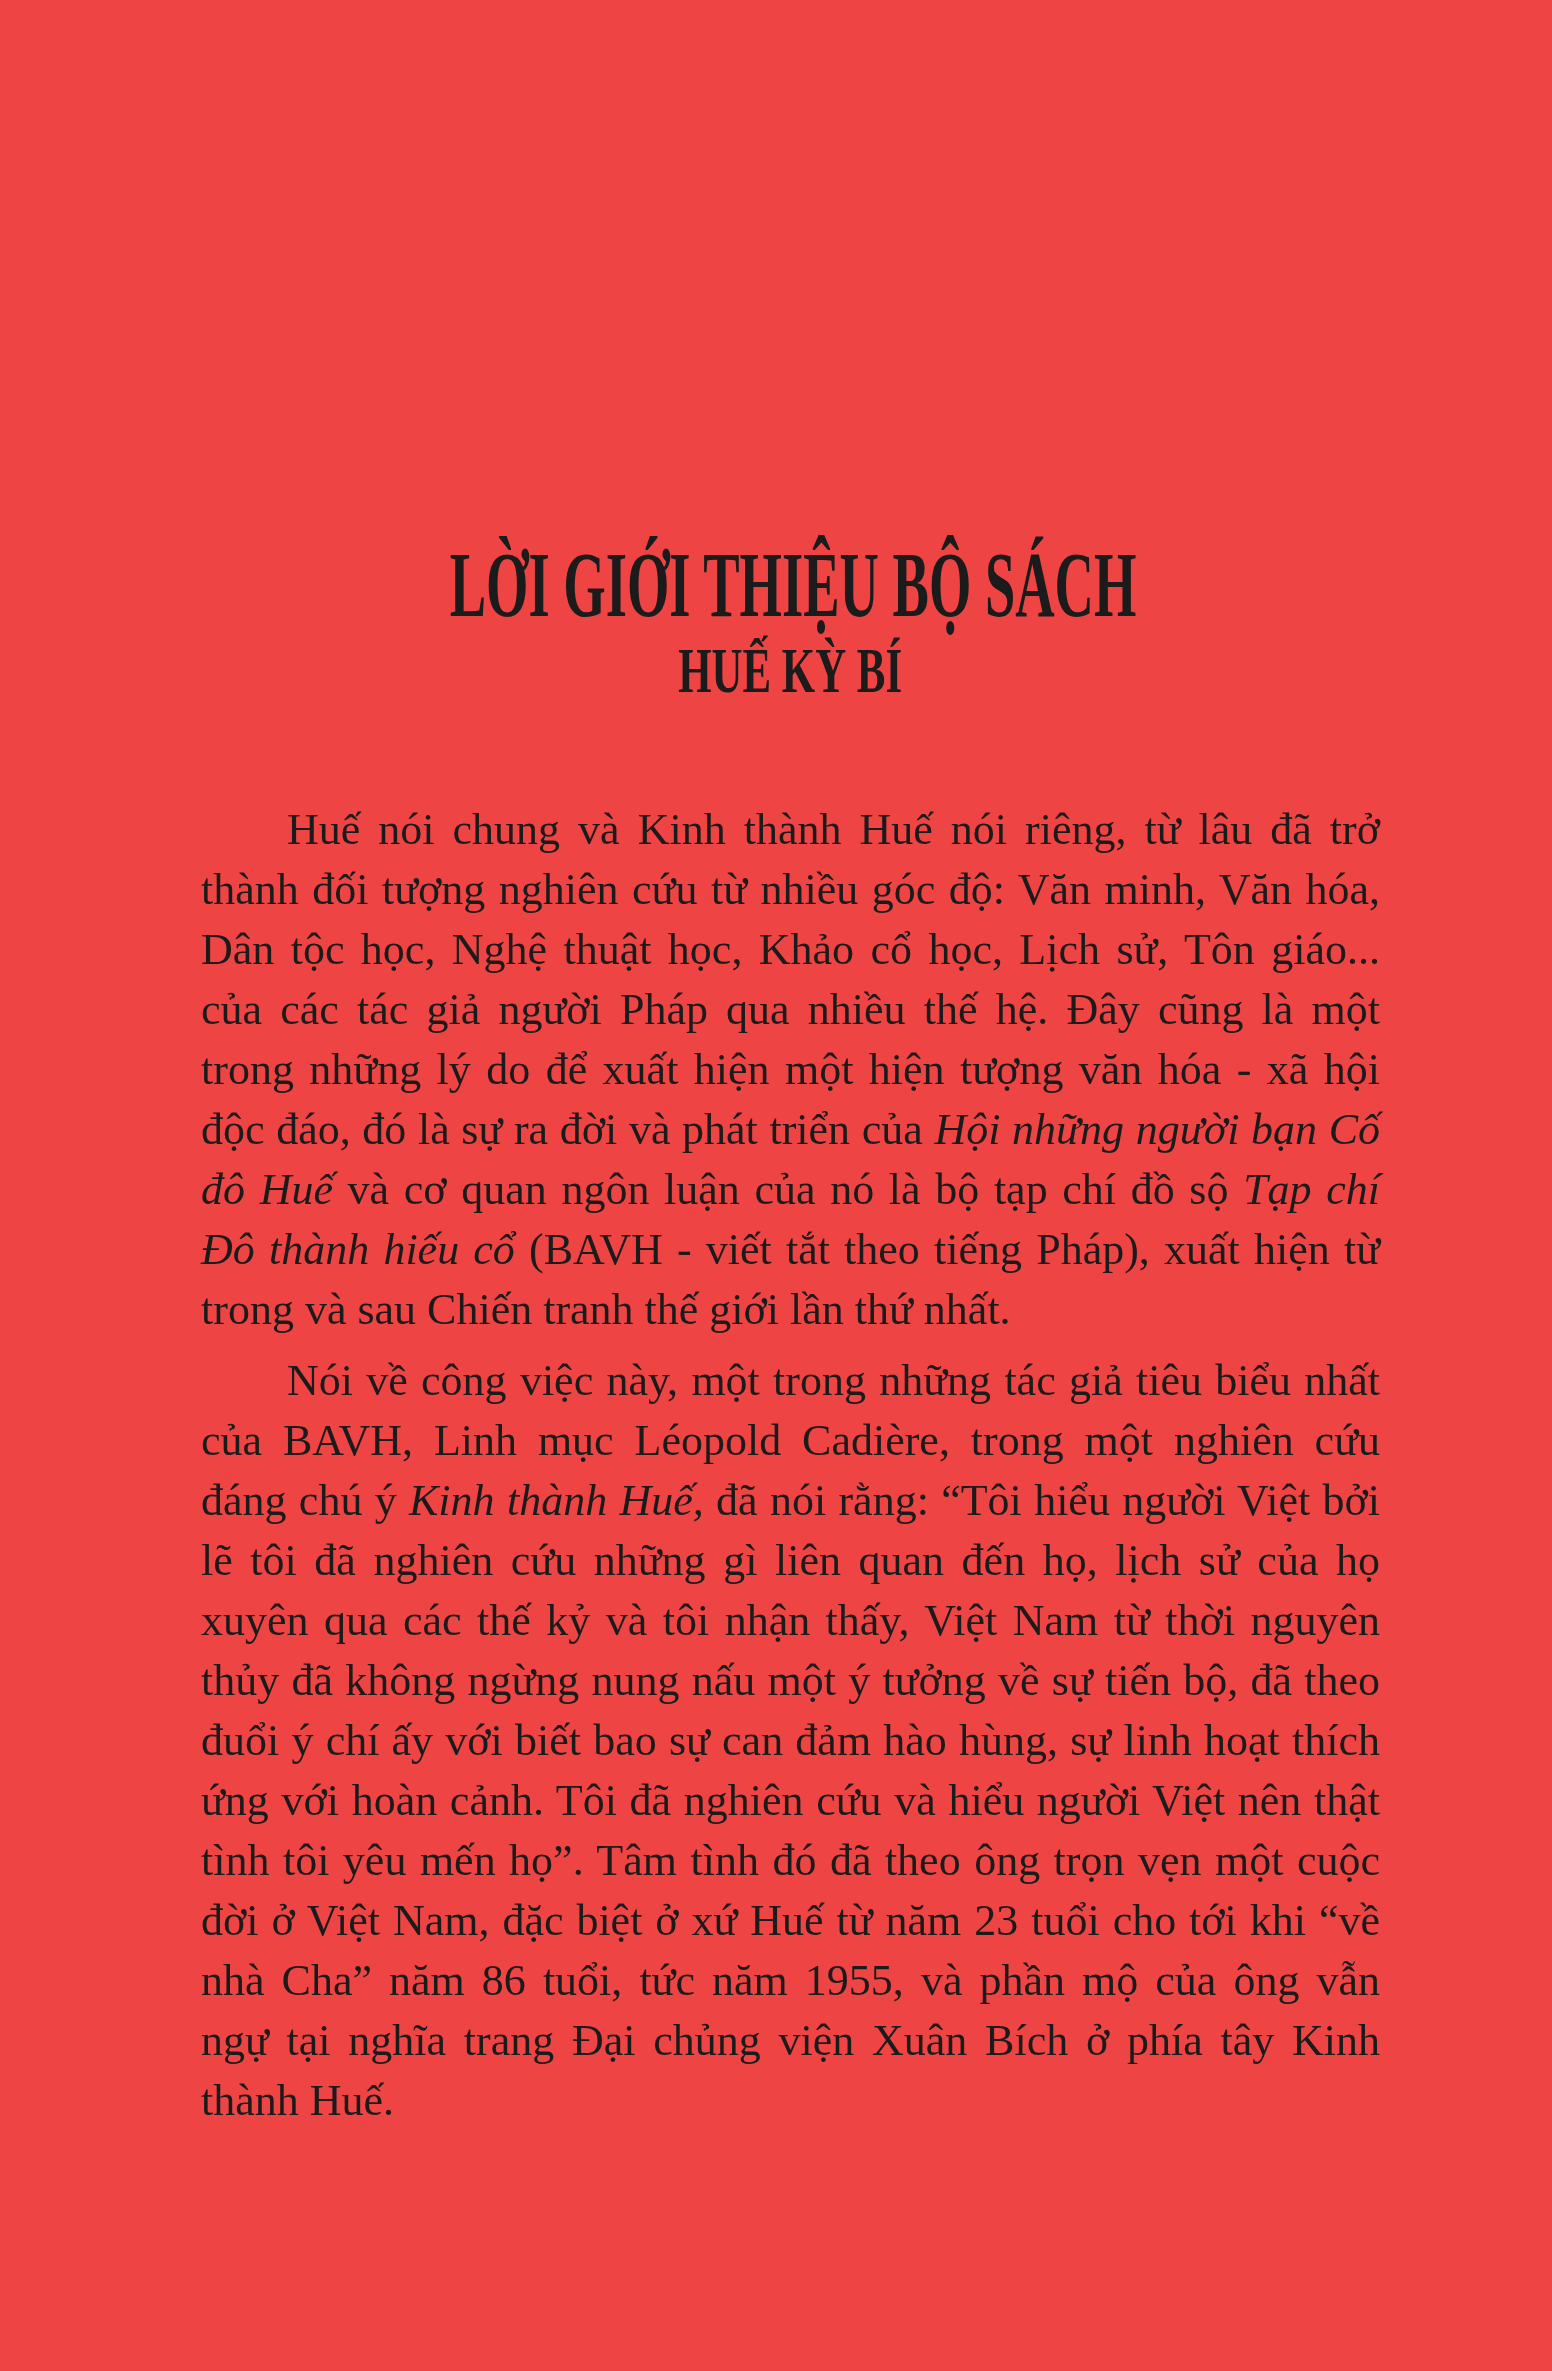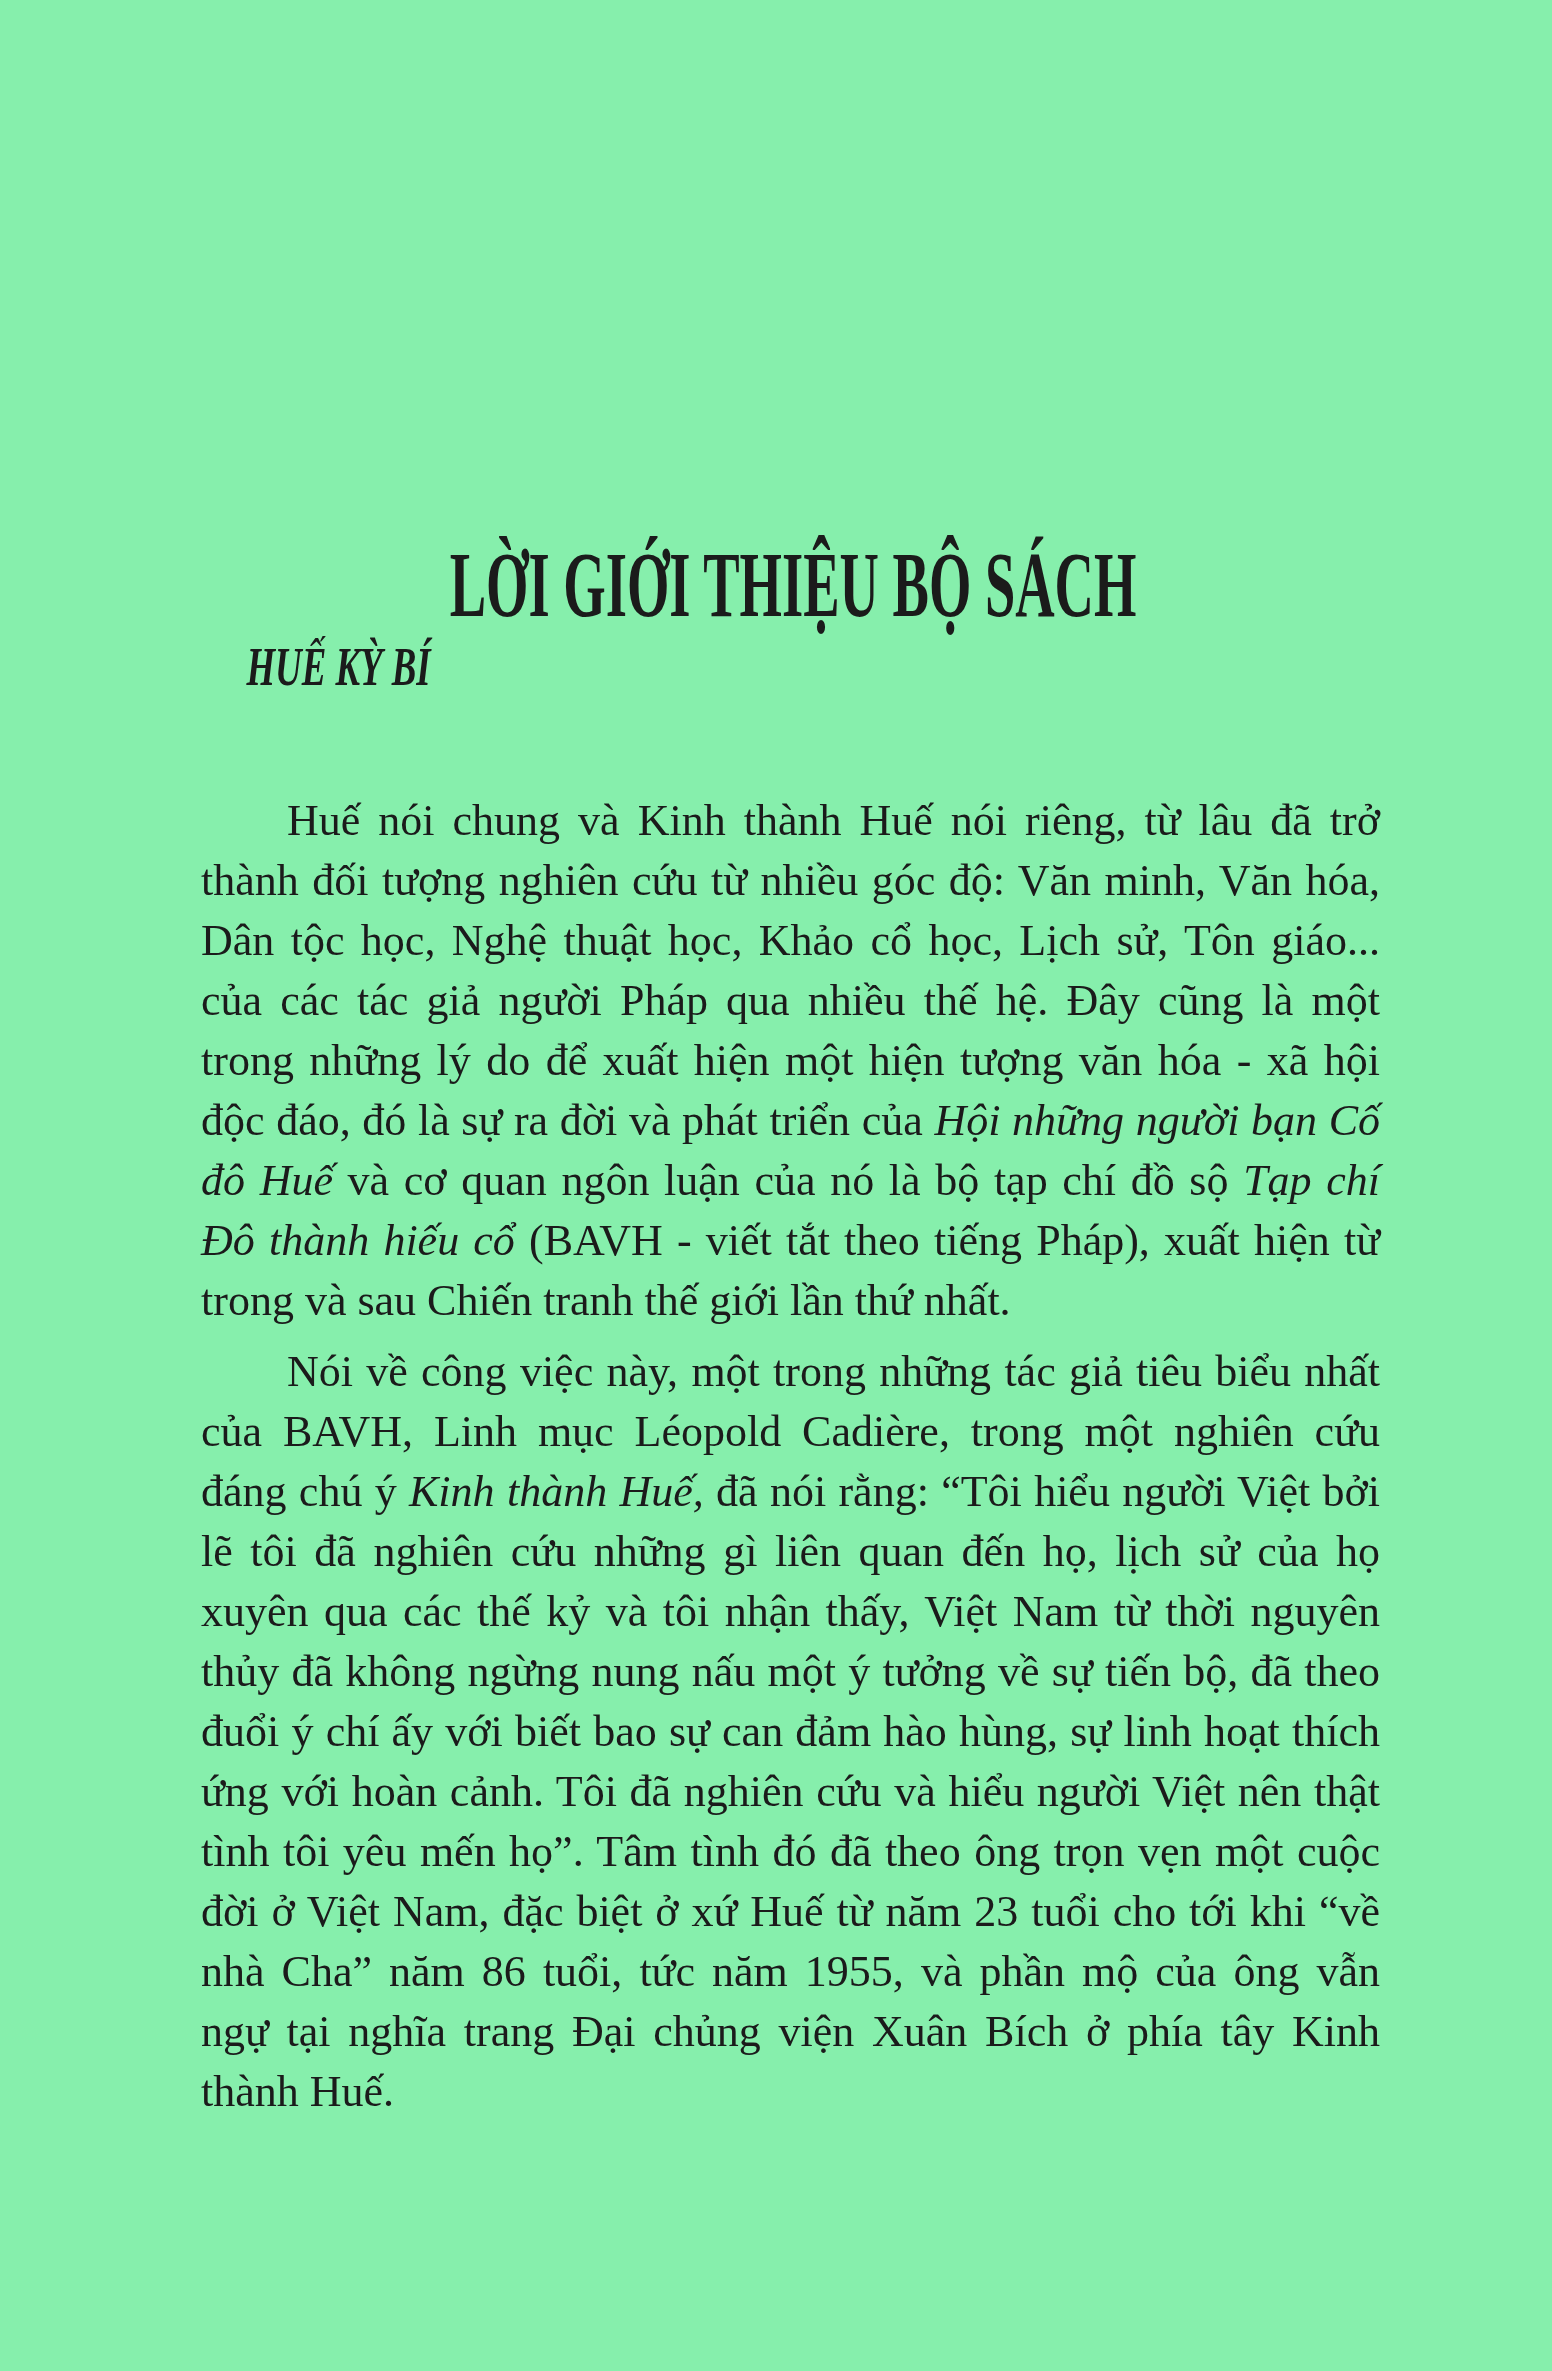--- a/index.html
+++ b/index.html
@@ -4,21 +4,21 @@
 <style>
   html, body {
     margin: 0;
     padding: 0;
     background: #ffffff;
   }
   .page {
     position: relative;
     width: 1553px;
     height: 2372px;
-    background: #86efac;
+    background: #ef4444;
     overflow: hidden;
     font-family: "Liberation Serif", serif;
     color: #1b1b1b;
   }
   .content {
     position: absolute;
     left: 201px;
     top: 0;
     width: 1179px;
   }
@@ -33,24 +33,24 @@
     letter-spacing: 0px;
   }
   h1.title-line1 .condense {
     display: inline-block;
     transform: scaleX(0.58);
     transform-origin: 50% 50%;
   }
   h2.title-line2 {
     margin: 7.8px 0 0 0;
     padding: 0;
-    font-size: 55px;
+    font-size: 64px;
     line-height: 1;
     font-weight: 700;
-    font-style: italic;
+    text-align: center;
     white-space: nowrap;
   }
   h2.title-line2 .condense {
     display: inline-block;
     transform: scaleX(0.67);
     transform-origin: 50% 50%;
   }
   .body-text {
     margin-top: 97px;
     font-size: 44px;

